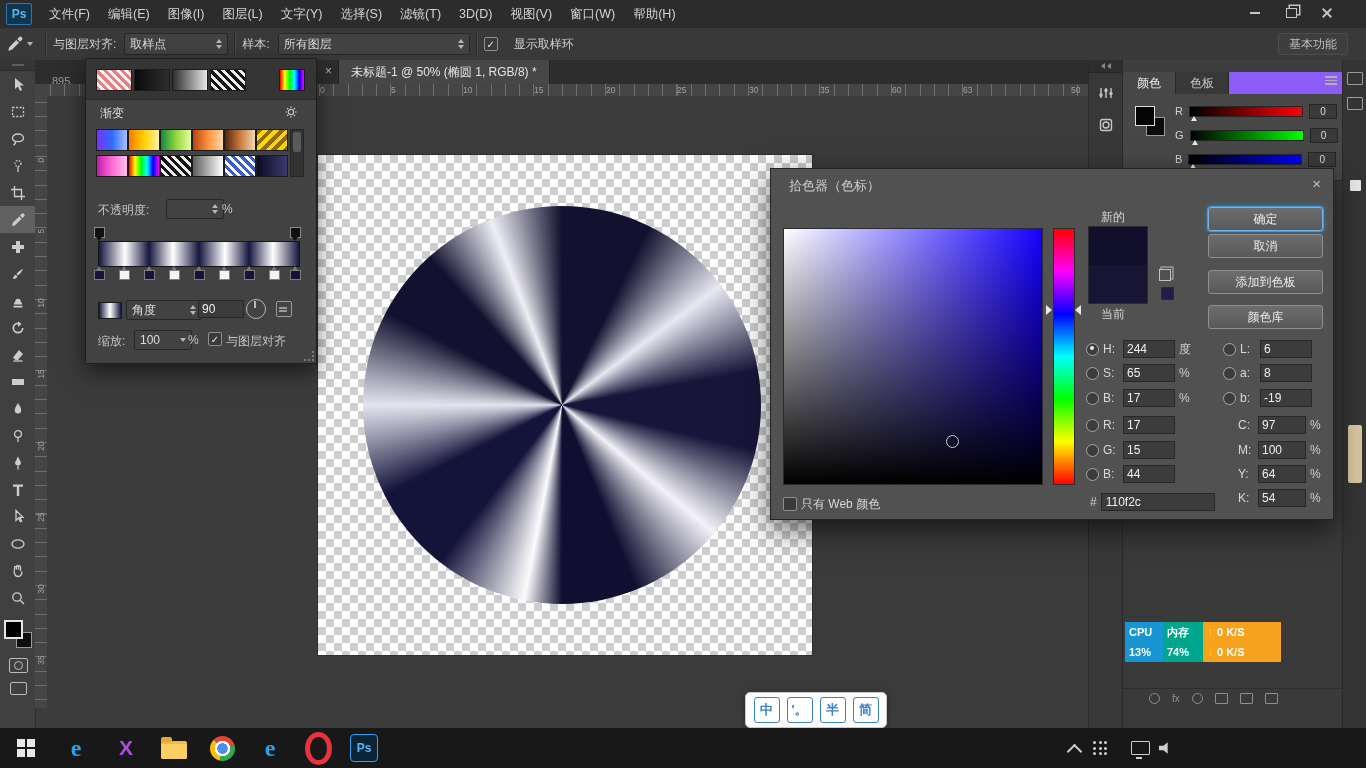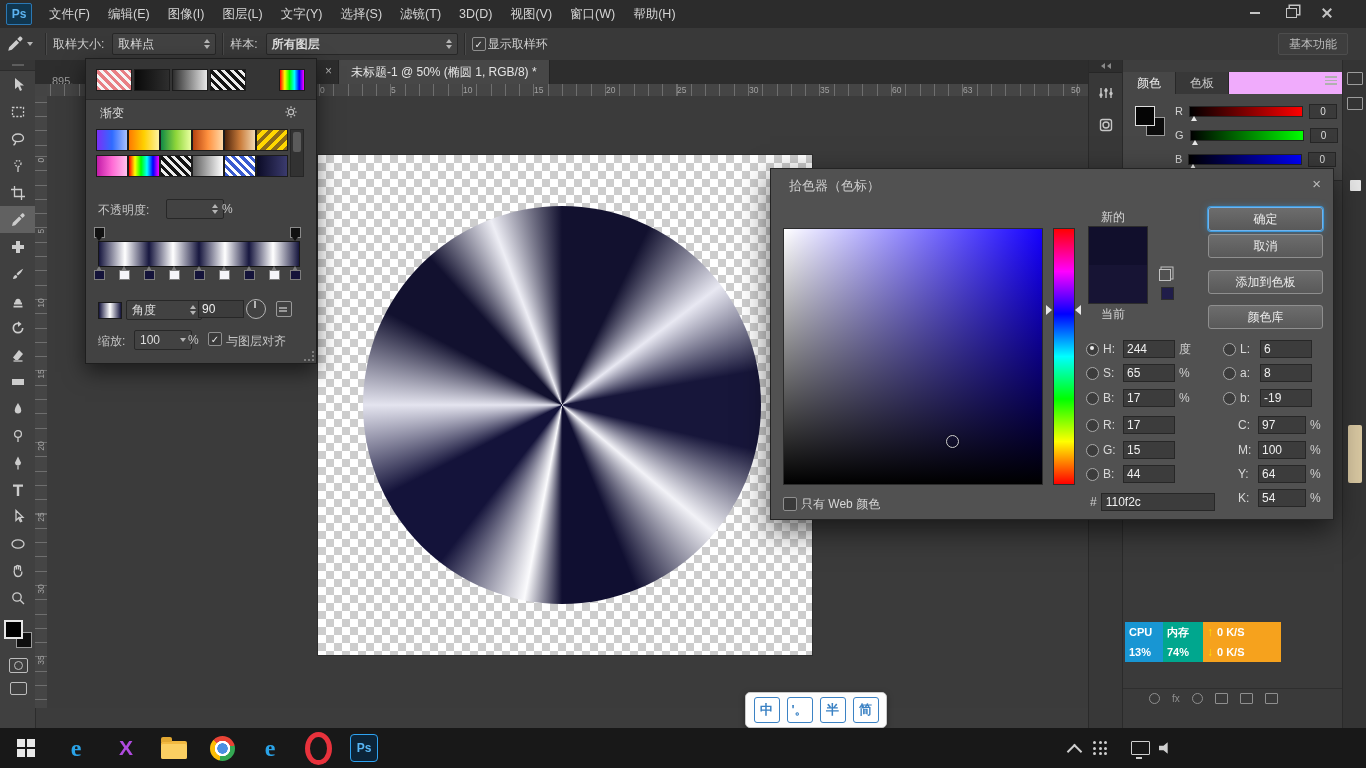--- a/index.html
+++ b/index.html
@@ -68,21 +68,21 @@
   .docinfo{margin-left:22px;}
   .flyout{margin-left:10px;font-size:9px;color:#9a9a9a;}
   
   .dock1{position:absolute;left:1088px;top:60px;width:34px;height:668px;background:#383838;border-left:1px solid #2a2a2a;}
   .dockhead{height:12px;background:#2e2e2e;border-bottom:1px solid #262626;display:flex;align-items:center;justify-content:center;gap:2px;}
   .dockhead i{width:0;height:0;border-top:3px solid transparent;border-bottom:3px solid transparent;border-right:4px solid #8a8a8a;}
   .dkicon{width:24px;height:24px;margin:8px auto 0;border-radius:3px;display:flex;align-items:center;justify-content:center;}
   .dkicon svg{width:16px;height:16px;}
   .dkicon .st{fill:none;stroke:#c6c6c6;stroke-width:1.4;}
   .panelcol{position:absolute;left:1122px;top:60px;width:220px;height:668px;background:#3e3e3e;border-left:1px solid #2a2a2a;}
-  .ptabs{position:absolute;left:0;top:12px;width:220px;height:22px;background:#f0abfc;display:flex;align-items:flex-end;}
+  .ptabs{position:absolute;left:0;top:12px;width:220px;height:22px;background:#8b5cf6;display:flex;align-items:flex-end;}
   .ptab{height:22px;padding:0 14px;display:flex;align-items:center;font-size:12px;color:#c9c9c9;background:#383838;border-right:1px solid #282828;}
   .ptab.on{background:#474747;color:#ececec;}
   .pmenu{position:absolute;right:6px;top:16px;display:flex;flex-direction:column;gap:2px;}
   .pmenu i{width:12px;height:1.5px;background:#b0b0b0;display:block;}
   .colorpanel{position:absolute;left:0;top:34px;width:220px;height:86px;background:#474747;}
   .cp-fg{position:absolute;left:12px;top:12px;width:30px;height:30px;}
   .cp-fg .a{position:absolute;left:0;top:0;width:18px;height:18px;background:#050505;border:1.5px solid #dedede;z-index:2;}
   .cp-fg .b{position:absolute;right:0;bottom:0;width:17px;height:17px;background:#0c0c0c;border:1.5px solid #9a9a9a;}
   .chrow{position:absolute;left:52px;height:14px;display:flex;align-items:center;gap:6px;font-size:11px;color:#d2d2d2;}
   .chtrack{width:112px;height:9px;border:1px solid #262626;position:relative;}
@@ -229,40 +229,40 @@
   </div>
 
   <div class="optbar">
     <div class="toolchip">
       <svg width="18" height="18" viewBox="0 0 16 16">
           <path fill="#cccccc" d="M2 14l.8-3.2 6.4-6.4 2.4 2.4-6.4 6.4zM10 3.5 12.5 6l1.8-1.8c.5-.5.5-1.3 0-1.8l-.7-.7c-.5-.5-1.3-.5-1.8 0z"></path>
         </svg>
       <span class="td"></span>
     </div>
     <div class="optsep"></div>
-    <span>取样大小:</span>
+    <span>与图层对齐:</span>
     <div class="combo" style="width:92px;margin-left:8px;">
       <span>取样点</span>
       <span class="spin">
           <i class="tu"></i>
           <i class="td"></i>
         </span>
     </div>
     <div class="optsep"></div>
     <span>样本:</span>
-    <div class="combo" style="width:180px;margin-left:8px;font-weight:bold;">
+    <div class="combo" style="width:180px;margin-left:8px;">
       <span>所有图层</span>
       <span class="spin">
           <i class="tu"></i>
           <i class="td"></i>
         </span>
     </div>
     <div class="optsep"></div>
     <span class="cb on"></span>
-    <span style="margin-left:2px;font-family:Liberation Serif, serif;">显示取样环</span>
+    <span style="margin-left:16px;font-family:Liberation Serif, serif;">显示取样环</span>
     <div class="wsbtn">基本功能</div>
   </div>
 
   <div class="toolcol">
     <div class="toolgrip">
         <i></i>
       </div>
     <div class="tool">
         <svg viewBox="0 0 16 16">
           <path d="M5 1v11l3-2.5L10 14l2-1-2-4.5h4z"></path>

